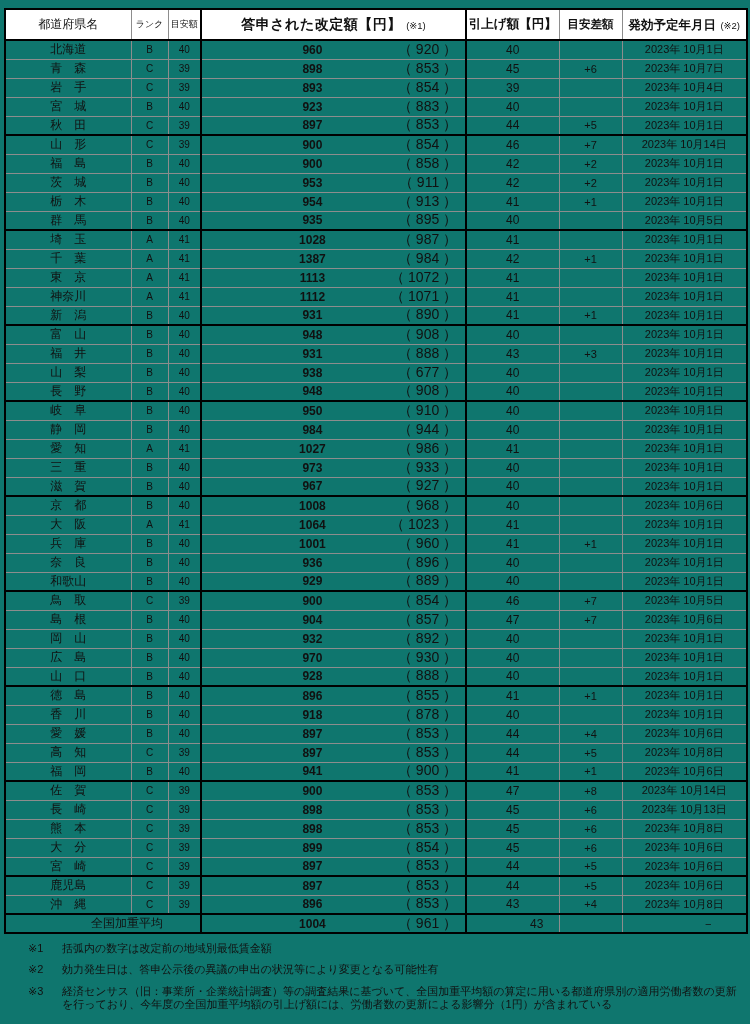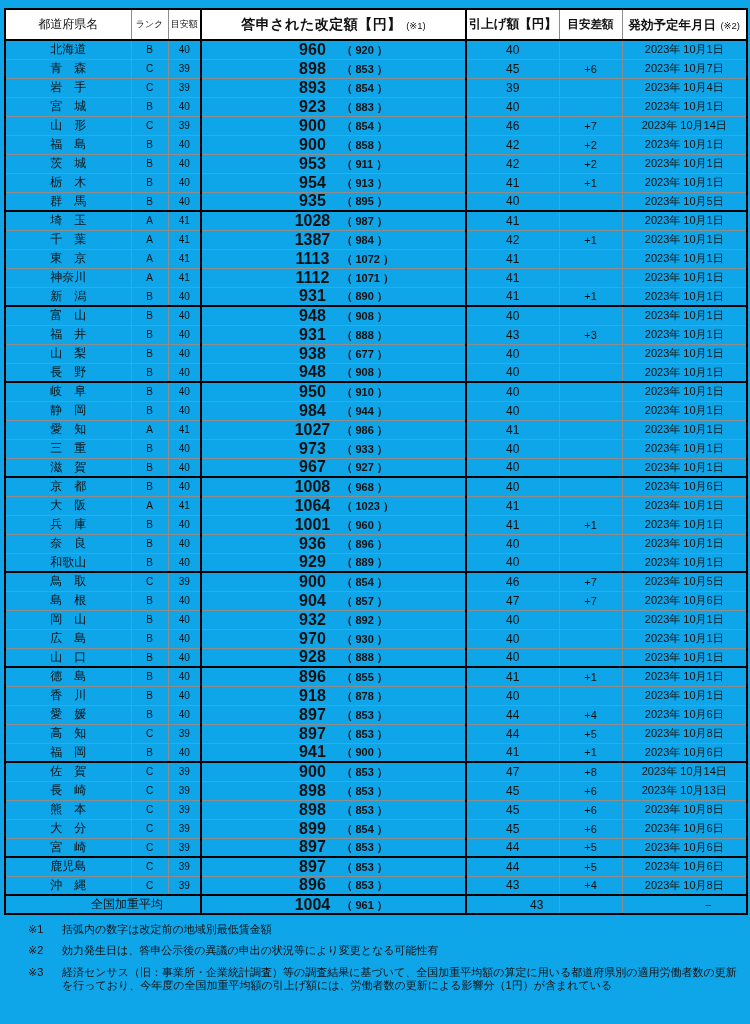--- a/index.html
+++ b/index.html
@@ -1,21 +1,21 @@
 <!DOCTYPE html>
 <html><head>
 <meta charset="utf-8">
 <style>
   html, body { margin: 0; padding: 0; background: #fff; }
   body {
     width: 750px; height: 1024px;
     font-family: "Liberation Sans", "DejaVu Sans", sans-serif;
     color: #111;
   }
-  .page { position: relative; width: 750px; height: 1024px; overflow: hidden; background: #0ea5e9; }
+  .page { position: relative; width: 750px; height: 1024px; overflow: hidden; background: #0f766e; }
 
   table.wage {
     border-collapse: collapse;
     table-layout: fixed;
     width: 742px;
     margin: 8px 0 0 4px;
     border: 2px solid #000;
   }
   th, td {
     border: 1px solid #8d8d8d;
@@ -43,25 +43,25 @@
   .h-main2 { font-weight: bold; font-size: 12.5px; }
   .h-mid { font-weight: bold; font-size: 11.5px; }
   .h-note { font-size: 9.5px; font-weight: normal; }
 
   
   td.pref { font-size: 12px; text-align: center; margin-top: 44px; }
   td.rank, td.guide { font-size: 10px; text-align: center; }
   td.amount { position: relative; }
   td.amount .amt {
     position: absolute; left: 0; top: 50%; transform: translateY(-50%);
-    width: 84%; text-align: center; font-weight: bold; font-size: 16px;
+    width: 84%; text-align: center; font-weight: bold; font-size: 12px;
   }
   td.amount .prev {
     position: absolute; left: 53%; top: 50%; transform: translateY(-50%);
-    width: 44%; text-align: left; font-size: 11px; font-weight: bold;
+    width: 44%; text-align: right; font-size: 14px; font-weight: normal;
   }
   td.inc { font-size: 12px; text-align: center; }
   td.diff { font-size: 11px; text-align: center; }
   td.date { font-size: 11px; text-align: center; }
   td.total-label { font-size: 12px; text-align: center; }
 
   
   .footnotes { margin: 8px 0 0 28px; width: 712px; }
   .footnote { display: flex; font-size: 11px; line-height: 1.22; margin-bottom: 8px; }
   .fn-mark { flex: 0 0 24px; }
@@ -141,20 +141,32 @@
           <td class="rank">B</td>
           <td class="guide">40</td>
           <td class="amount c-amount">
             <span class="amt">923</span>
             <span class="prev">（ 883 ）</span>
           </td>
           <td class="inc c-inc">40</td>
           <td class="diff"></td>
           <td class="date">2023年 10月1日</td>
         </tr>
+        <tr class="group-end">
+          <td class="pref">秋　田</td>
+          <td class="rank">C</td>
+          <td class="guide">39</td>
+          <td class="amount c-amount">
+            <span class="amt">897</span>
+            <span class="prev">（ 853 ）</span>
+          </td>
+          <td class="inc c-inc">44</td>
+          <td class="diff">+5</td>
+          <td class="date">2023年 10月1日</td>
+        </tr>
         <tr>
           <td class="pref">山　形</td>
           <td class="rank">C</td>
           <td class="guide">39</td>
           <td class="amount c-amount">
             <span class="amt">900</span>
             <span class="prev">（ 854 ）</span>
           </td>
           <td class="inc c-inc">46</td>
           <td class="diff">+7</td>

